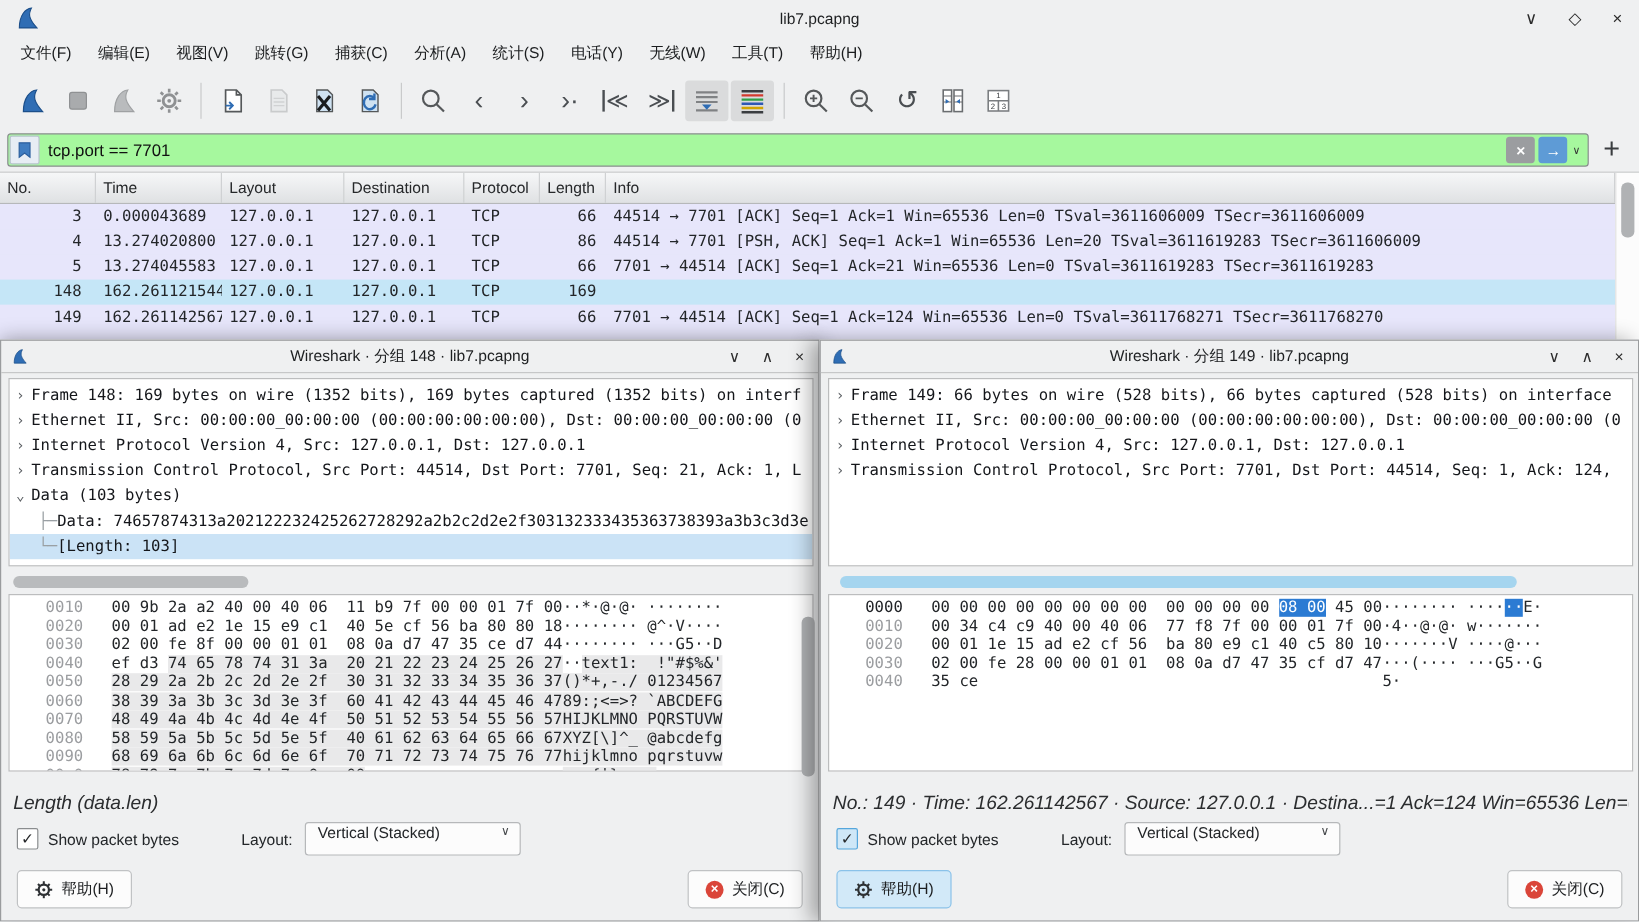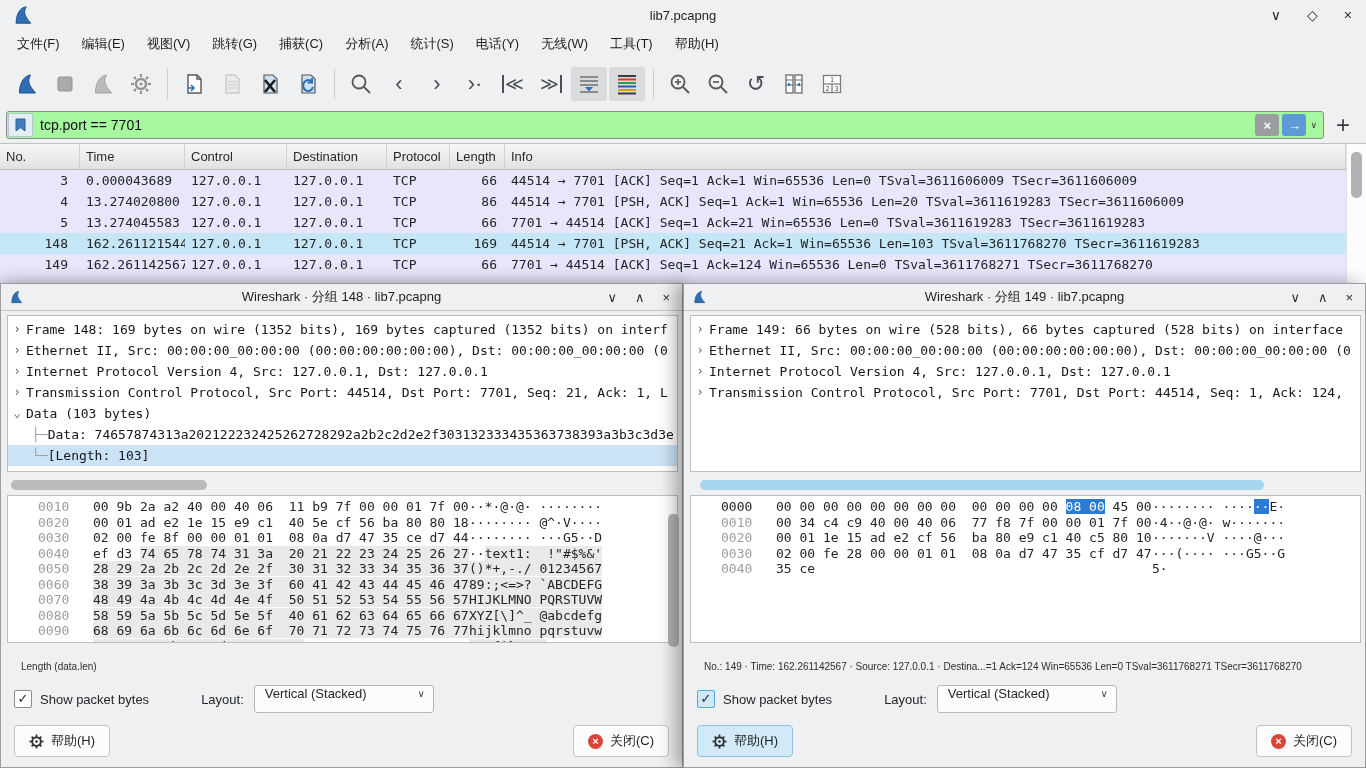--- a/index.html
+++ b/index.html
@@ -78,21 +78,21 @@
   .hex-row { height:15.5px; line-height:15.5px; display:flex; white-space:pre; }
   .hex-off { padding-left:30px; width:63px; color:#9b9da0; flex:0 0 auto; }
   .hex-off.dark { color:#202226; }
   .hex-bytes { margin-left:22px; width:376px; flex:0 0 auto; }
   .hex-ascii { }
   .h1 { background:#e9e9ea; }
   .h2 { background:#2b7bd3; color:#fff; }
   .vscroll { position:absolute; right:2px; top:2px; bottom:2px; width:13px; }
   .vscroll .thumb { position:absolute; left:1px; top:17px; width:11px; height:133px; background:#b0b2b4; border-radius:5px; }
 
-  .dlg-status { position:absolute; left:20px; top:377px; right:8px; font-size:10px; color:#2b2d2f; white-space:pre; overflow:hidden; }
+  .dlg-status { position:absolute; left:10px; top:377px; right:8px; font-size:16px; font-style:italic; color:#2b2d2f; white-space:pre; overflow:hidden; }
   .dlg-ctrl-row { position:absolute; left:13px; top:400px; height:30px; display:flex; align-items:center; font-size:13px; }
   .cb { width:18px; height:18px; background:#fff; border:1px solid #8a8d8f; border-radius:2px; text-align:center; line-height:16px; font-size:13px; color:#26282a; }
   .cb.focused { background:#cfe7f7; border-color:#55a6dc; }
   .cb-label { margin-left:8px; }
   .layout-label { margin-left:52px; }
   .dropdown { margin-left:10px; width:180px; height:28px; background:#fcfcfc; border:1px solid #b6b8ba; border-radius:3px; display:flex; align-items:center; padding:0 8px 12px 10px; }
   .dropdown .dval { flex:1; }
   .dropdown .dchev { font-size:10px; color:#44474a; }
 
   .dlg-buttons { position:absolute; left:13px; right:13px; top:441px; display:flex; align-items:center; }
@@ -305,21 +305,21 @@
       <span class="fbtn apply">→</span>
       <span class="fdd">∨</span>
     </div>
     <span class="plus-btn">+</span>
   </div>
 
   <div class="packet-area">
     <div class="plist-header pgrid">
       <div class="hcell">No.</div>
       <div class="hcell">Time</div>
-      <div class="hcell">Control</div>
+      <div class="hcell">Layout</div>
       <div class="hcell">Destination</div>
       <div class="hcell">Protocol</div>
       <div class="hcell">Length</div>
       <div class="hcell">Info</div>
     </div>
     <div class="plist-body">
         <div class="prow pgrid">
           <div class="pcell no">3</div>
           <div class="pcell">0.000043689</div>
           <div class="pcell">127.0.0.1</div>
@@ -346,21 +346,20 @@
           <div class="pcell len">66</div>
           <div class="pcell">7701 → 44514 [ACK] Seq=1 Ack=21 Win=65536 Len=0 TSval=3611619283 TSecr=3611619283</div>
         </div>
         <div class="prow pgrid sel">
           <div class="pcell no">148</div>
           <div class="pcell">162.261121544</div>
           <div class="pcell">127.0.0.1</div>
           <div class="pcell">127.0.0.1</div>
           <div class="pcell">TCP</div>
           <div class="pcell len">169</div>
-          <div class="pcell">44514 → 7701 [PSH, ACK] Seq=21 Ack=1 Win=65536 Len=103 TSval=3611768270 TSecr=3611619283</div>
         </div>
         <div class="prow pgrid">
           <div class="pcell no">149</div>
           <div class="pcell">162.261142567</div>
           <div class="pcell">127.0.0.1</div>
           <div class="pcell">127.0.0.1</div>
           <div class="pcell">TCP</div>
           <div class="pcell len">66</div>
           <div class="pcell">7701 → 44514 [ACK] Seq=1 Ack=124 Win=65536 Len=0 TSval=3611768271 TSecr=3611768270</div>
         </div>

